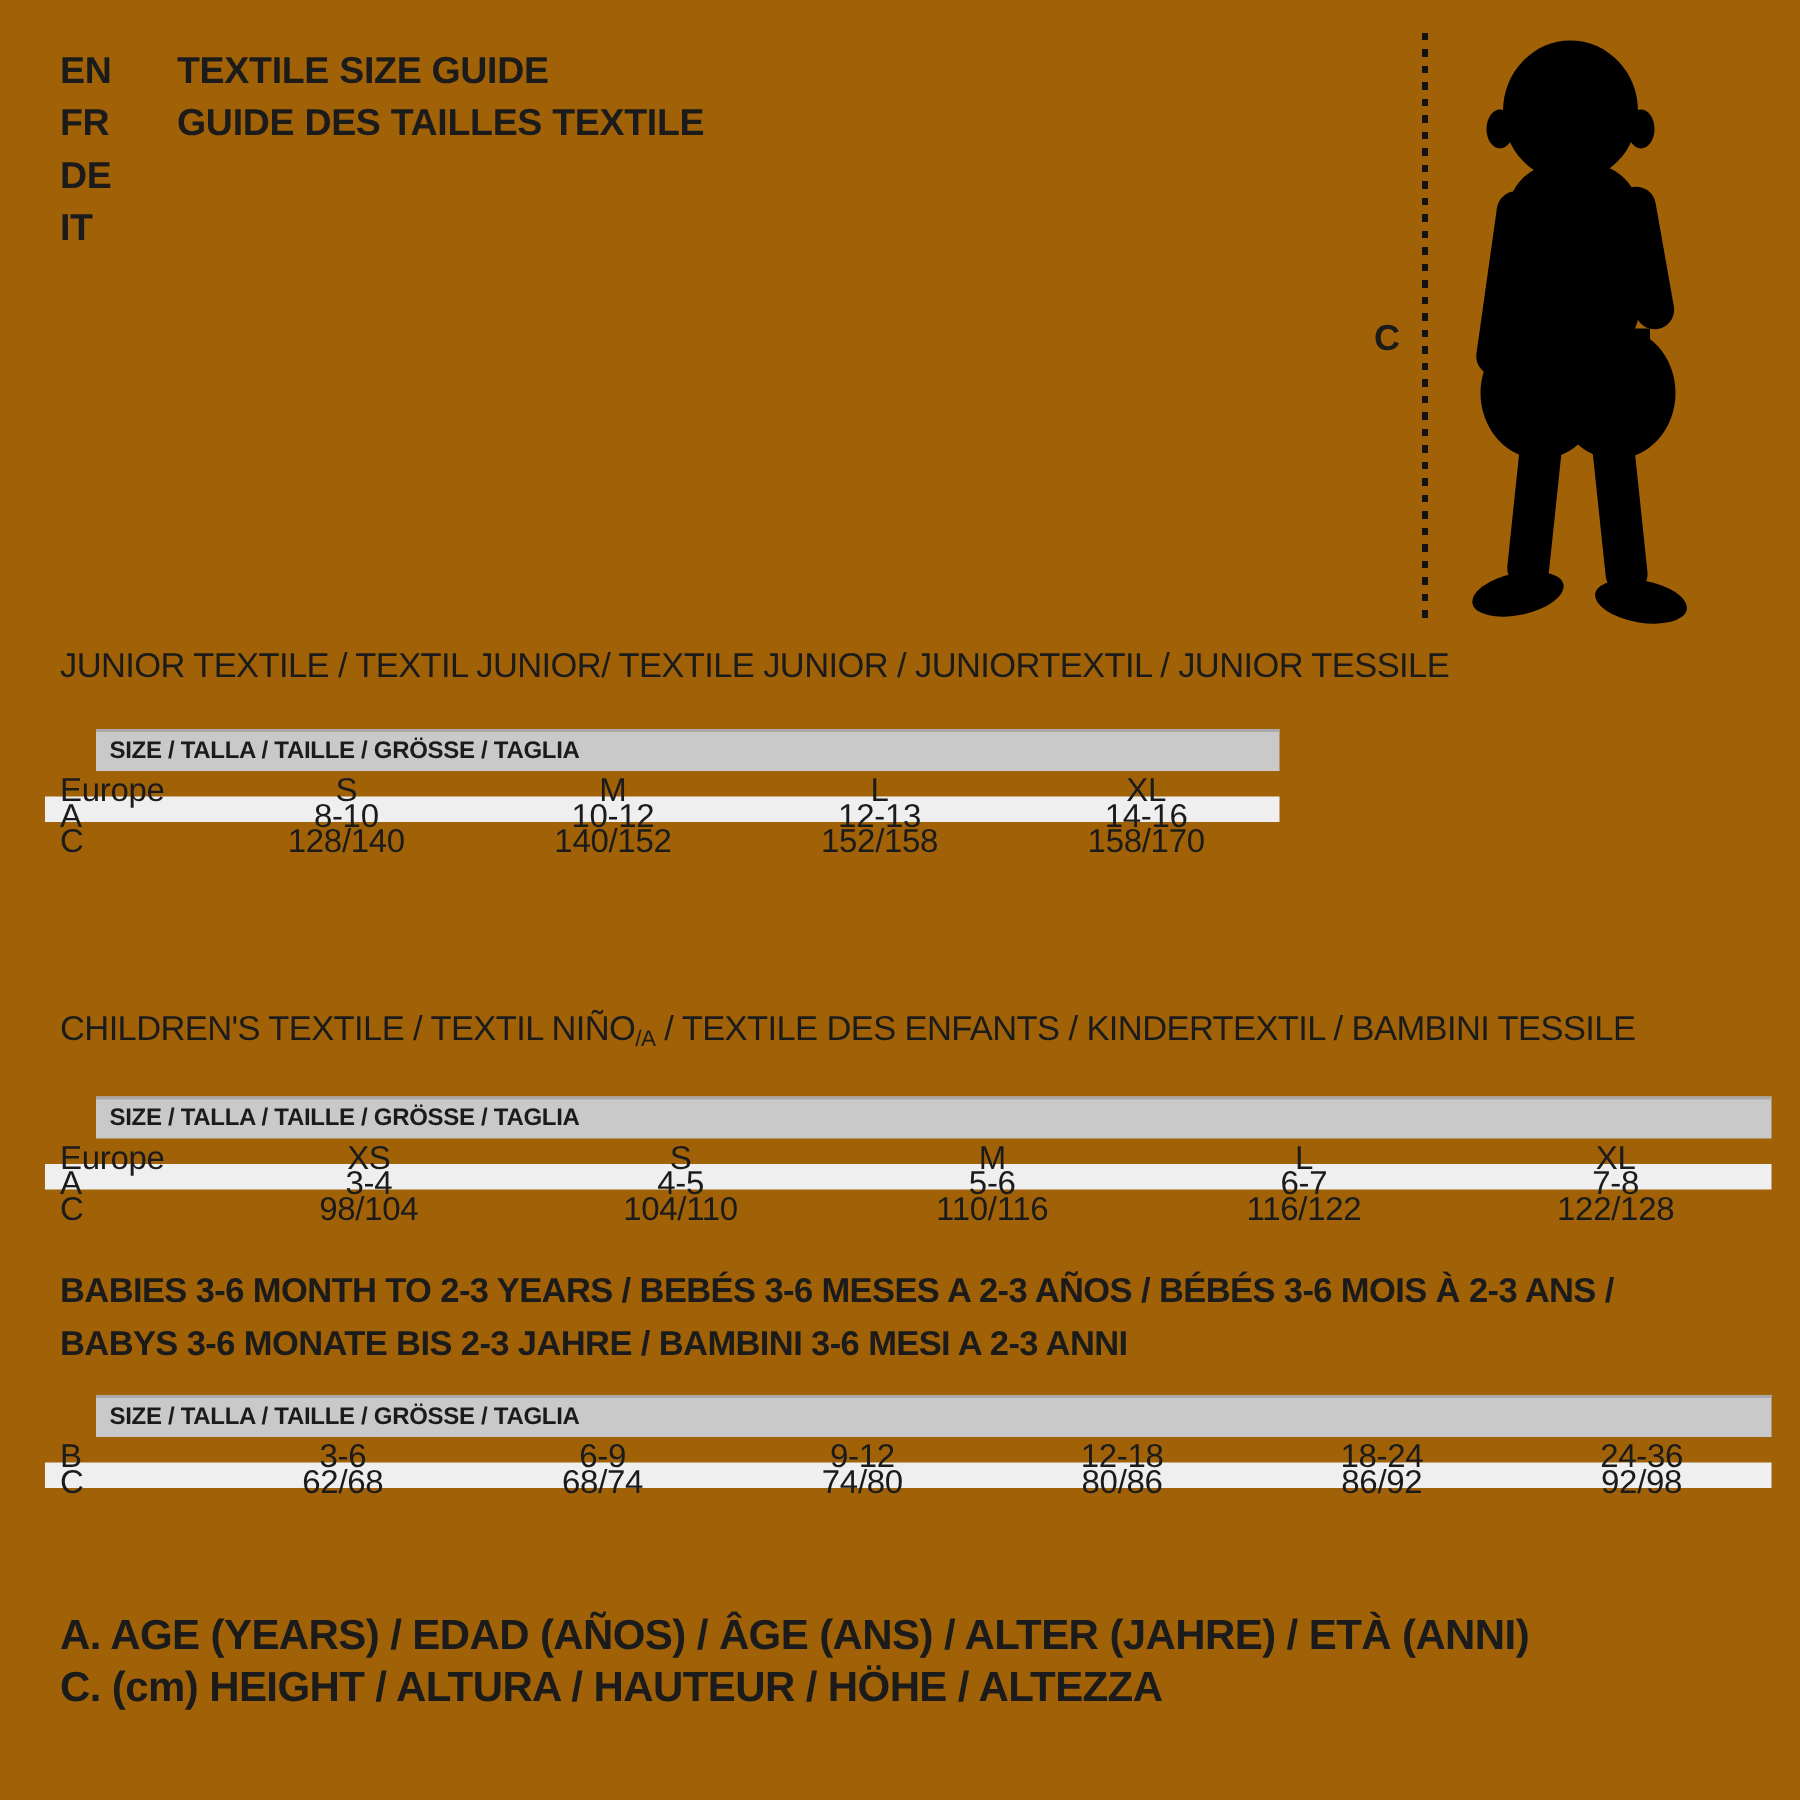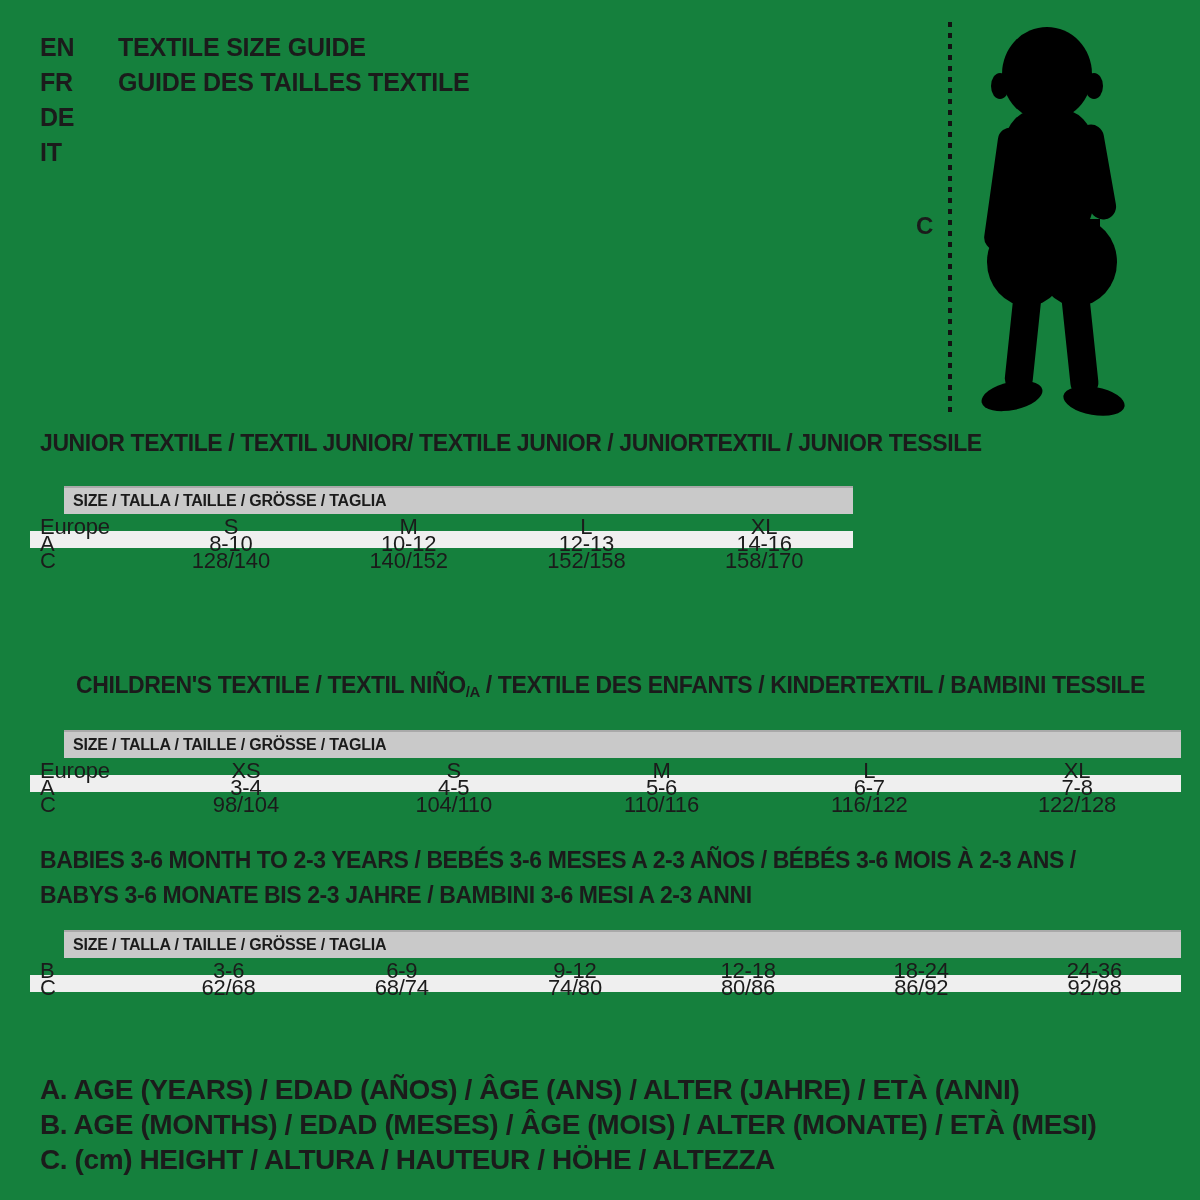--- a/index.html
+++ b/index.html
@@ -1,39 +1,39 @@
 <!DOCTYPE html>
 <html><head>
 <meta charset="utf-8">
 <style>
   * { margin:0; padding:0; box-sizing:border-box; }
   html,body { background:#ffffff; }
   .page {
-    position:relative; width:1200px; height:1200px; background:#15803d;
+    position:relative; width:1200px; height:1200px; background:#a16207;
     font-family:"Liberation Sans", sans-serif; color:#1b1b1b; overflow:hidden;
     letter-spacing:-0.2px;
   }
 
   
   .lang-block { position:absolute; left:40px; top:30px; }
   .lang-row { display:flex; height:35px; align-items:center; font-size:25px; font-weight:700; }
   .lang-code { width:78px; }
   .lang-label { white-space:nowrap; }
 
   
   .height-line {
     position:absolute; left:948px; top:22px; width:4px; height:396px;
     background:repeating-linear-gradient(to bottom, #121212 0 5px, transparent 5px 11px);
   }
   .measure-label { position:absolute; left:916px; top:212px; font-size:24px; font-weight:700; }
   .baby-svg { position:absolute; left:965px; top:24px; }
 
   
   .section { position:absolute; left:30px; }
-  .section-title { font-weight:700; font-size:23px; letter-spacing:-0.4px; padding-left:10px; white-space:nowrap; line-height:27px;text-align:center; }
+  .section-title { font-weight:400; font-size:23px; letter-spacing:-0.4px; padding-left:10px; white-space:nowrap; line-height:27px; }
   .title-sub { font-size:15px; vertical-align:-4px; }
   .size-bar {
     background:#c9c9c9; border-top:2px solid #a9a9a9; height:28px;
     font-weight:700; font-size:16px; line-height:25px; padding-left:9px;margin-left:34px;
   }
   .row { display:grid; height:17px; align-items:center; font-size:22px; }
   .row.shaded { background:#efefef; }
   .cell { text-align:center; white-space:nowrap; }
   .cell.c0 { text-align:left; padding-left:10px; }
 
@@ -170,17 +170,16 @@
       <div class="cell">68/74</div>
       <div class="cell">74/80</div>
       <div class="cell">80/86</div>
       <div class="cell">86/92</div>
       <div class="cell">92/98</div>
     </div>
   </div>
 
   <div class="legend-block">
     <div class="legend-line">A. AGE (YEARS) / EDAD (AÑOS) / ÂGE (ANS) / ALTER (JAHRE) / ETÀ (ANNI)</div>
-    <div class="legend-line">B. AGE (MONTHS) / EDAD (MESES) / ÂGE (MOIS) / ALTER (MONATE) / ETÀ (MESI)</div>
     <div class="legend-line">C. (cm) HEIGHT / ALTURA / HAUTEUR / HÖHE / ALTEZZA</div>
   </div>
 
 </div>
 
 </body></html>

